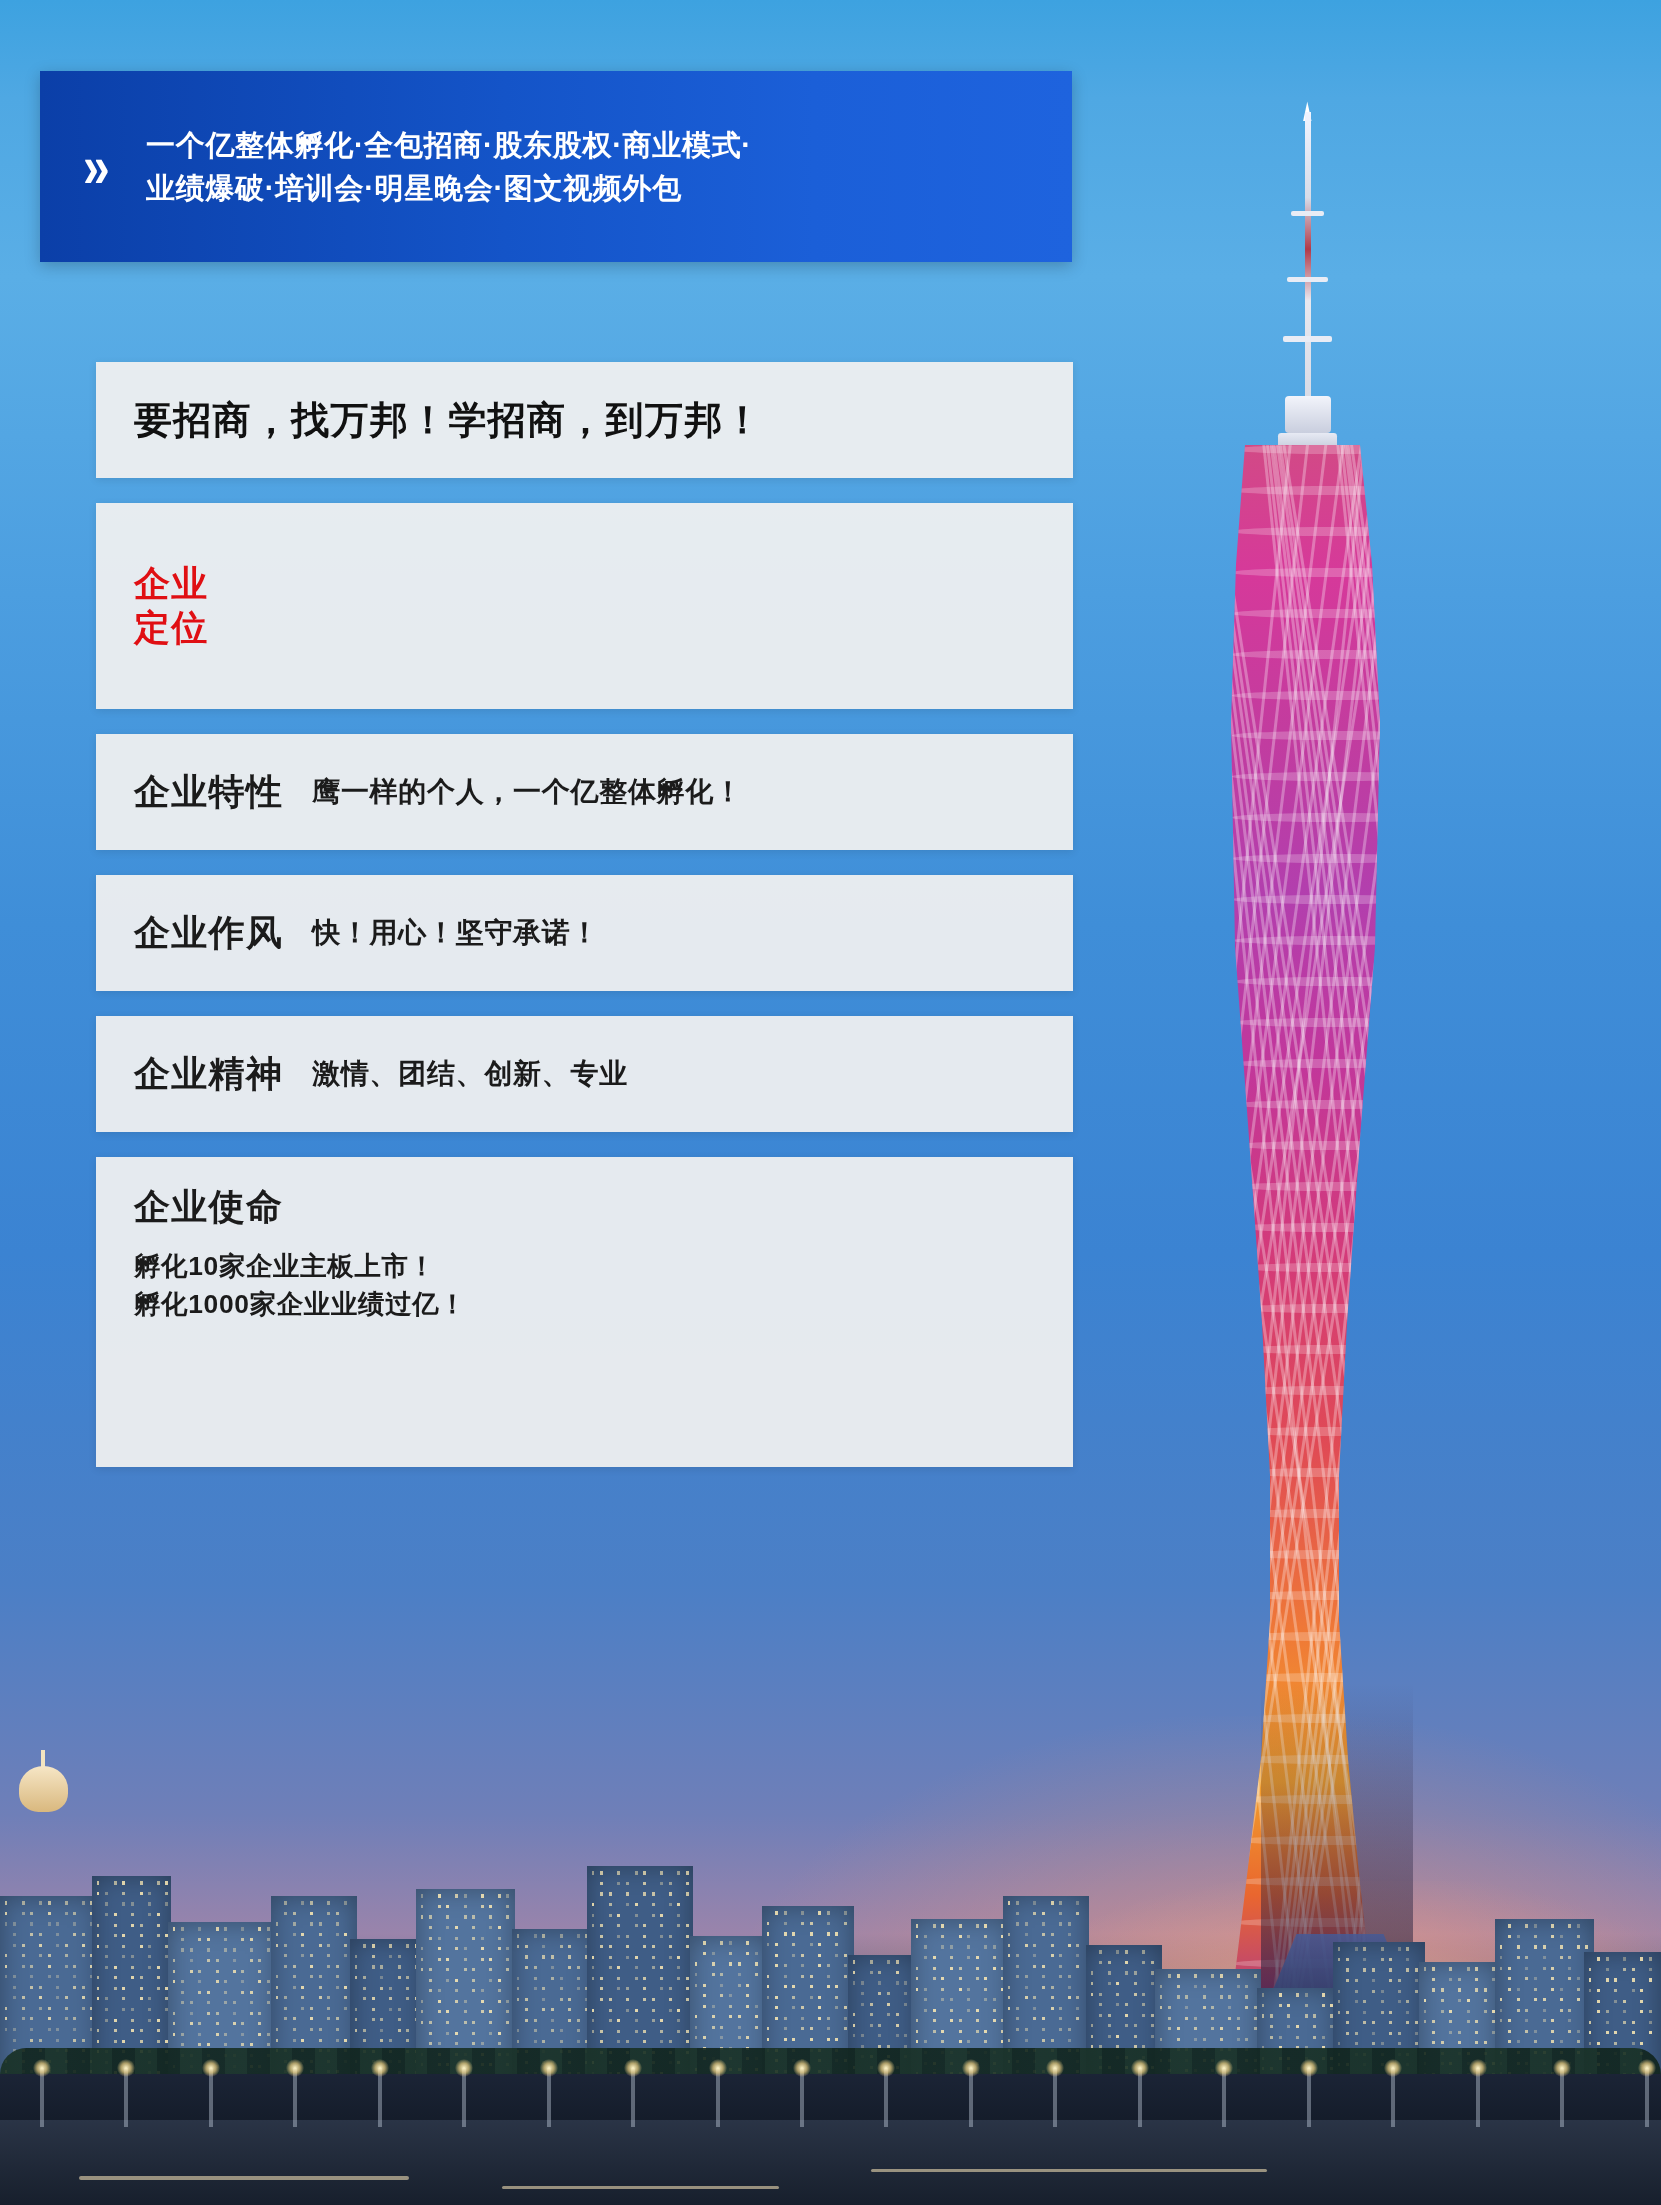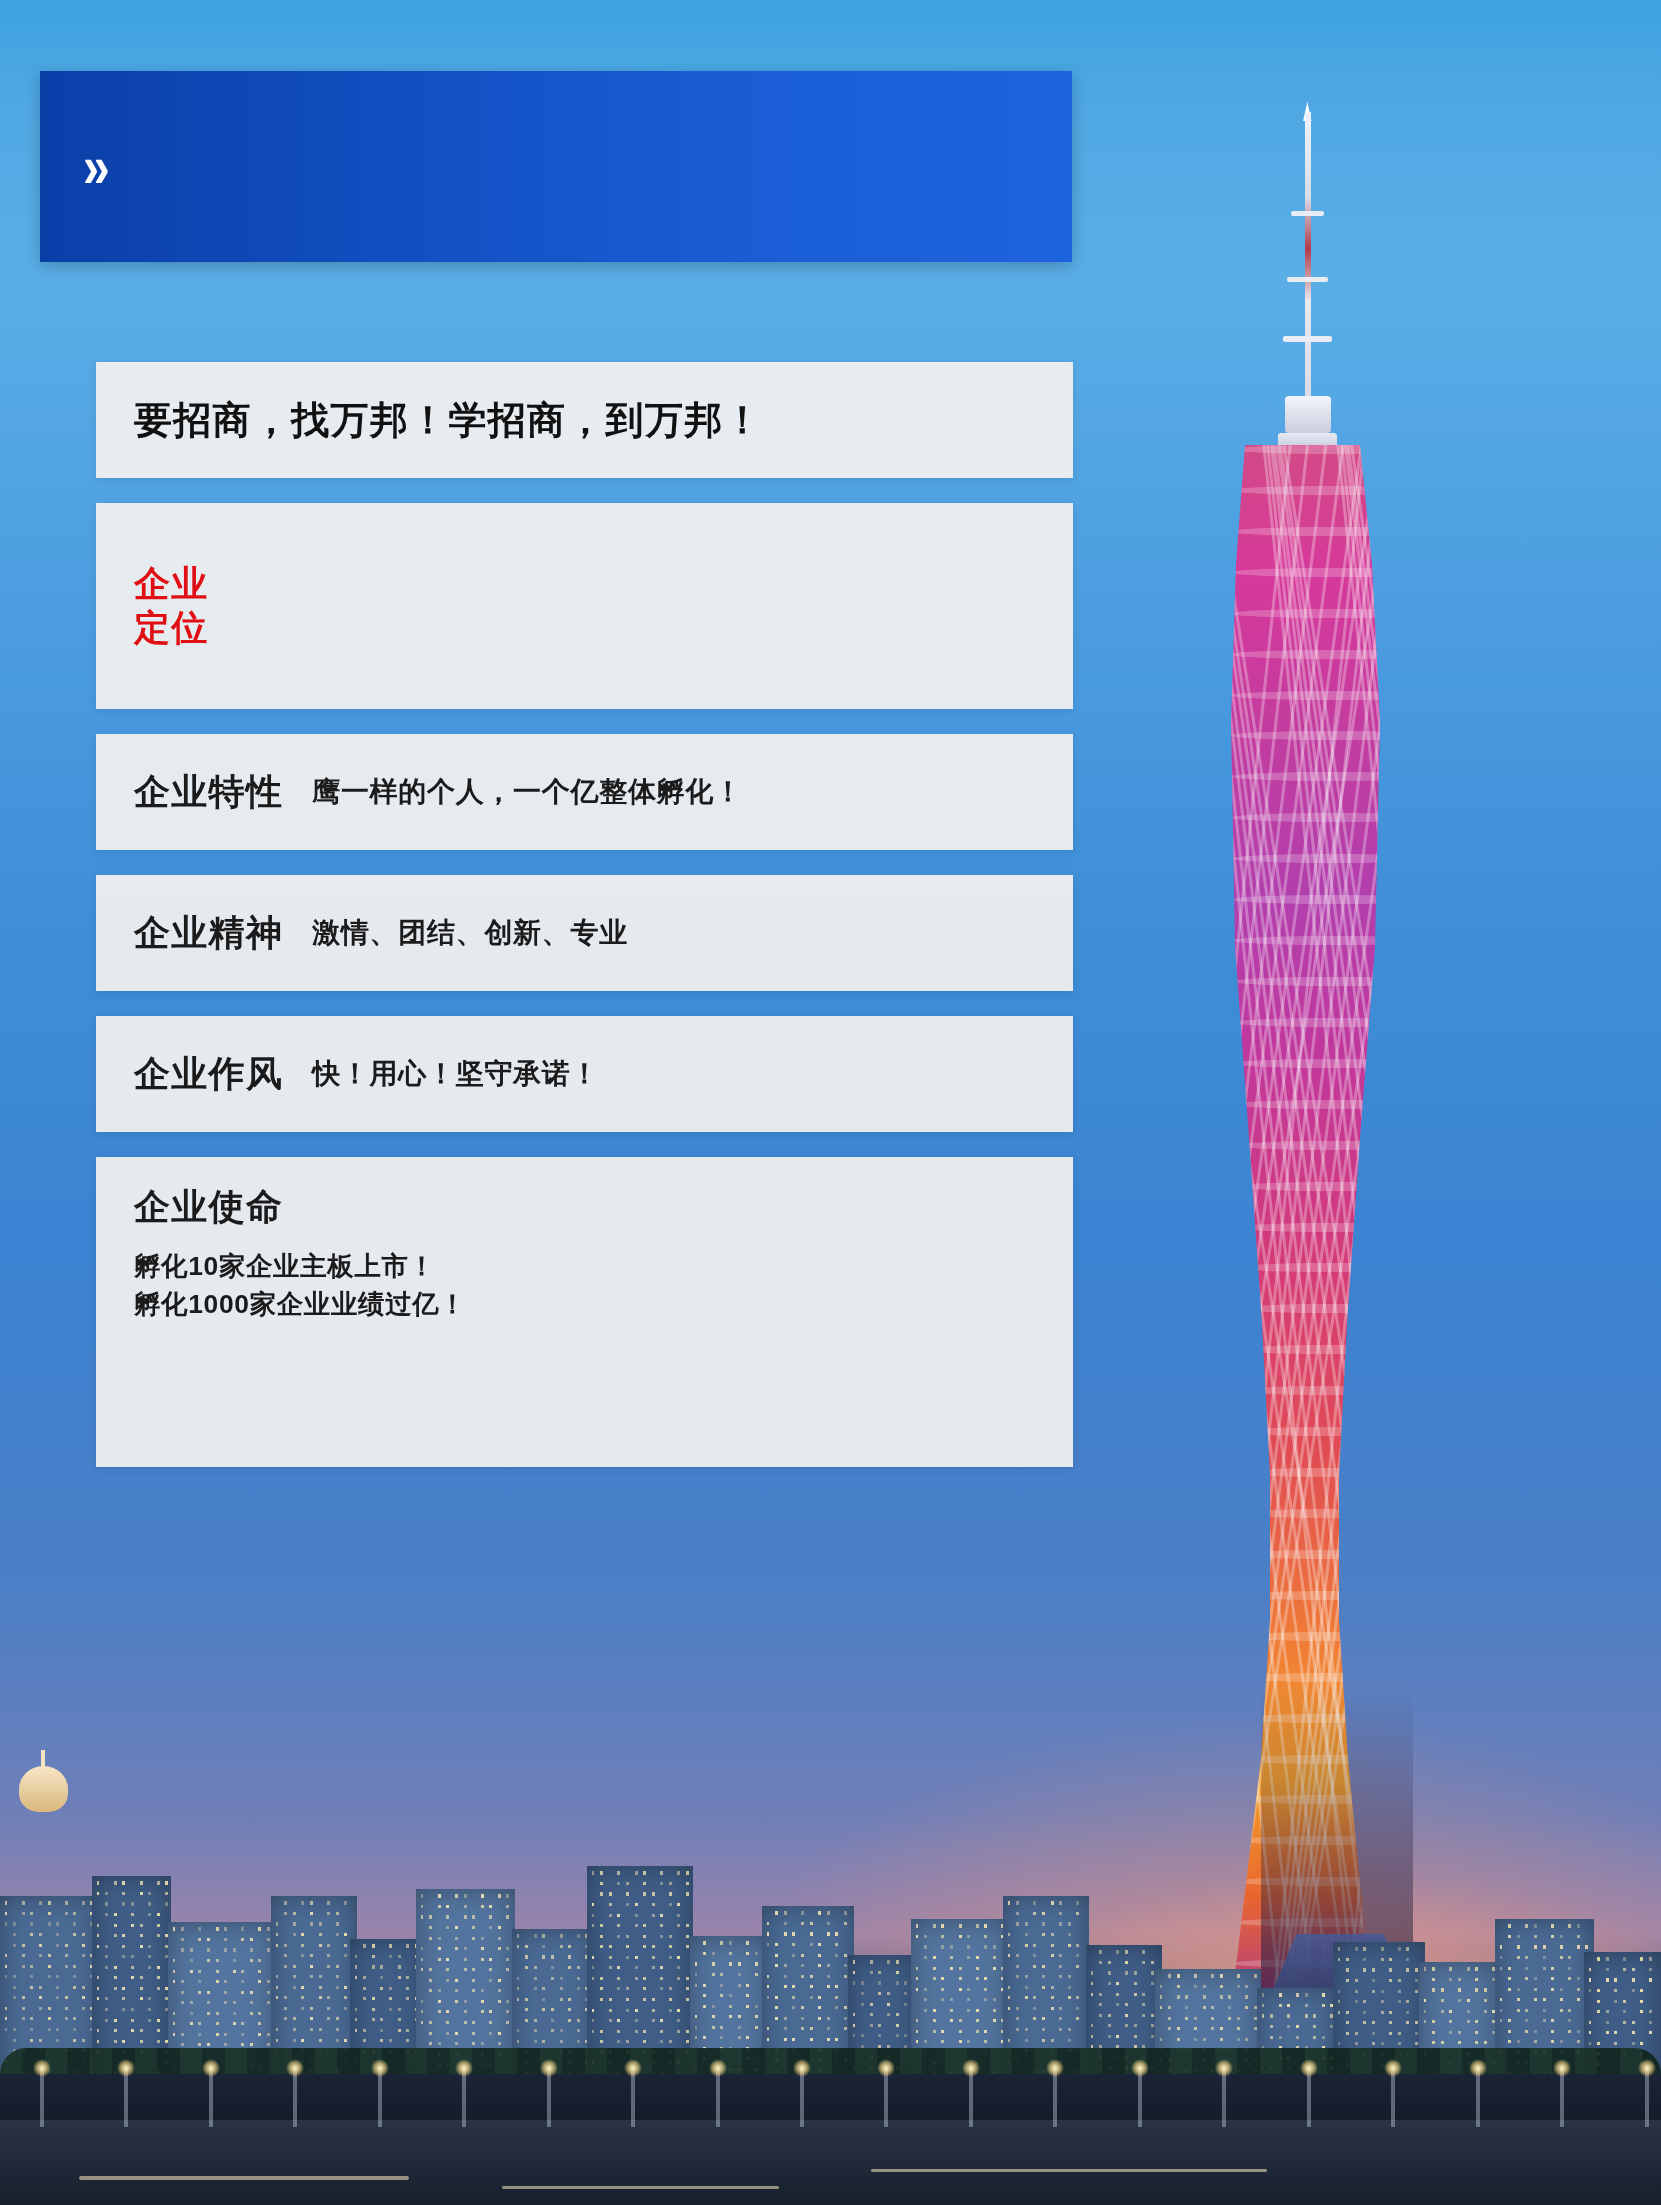--- a/index.html
+++ b/index.html
@@ -2401,20 +2401,24 @@
         <div class="lamp" style="left: 1645px;"></div>
       </div>
     <div class="roadline" style="left:79px;width:330px;"></div>
     <div class="roadline" style="left:502px;width:277px;bottom:17px;"></div>
     <div class="roadline" style="left:871px;width:396px;bottom:34px;"></div>
   </div>
 </div>
 
 <div class="banner">
   <div class="banner-chevrons">»</div>
+  <div class="banner-text">
+    <div>一个亿整体孵化·全包招商·股东股权·商业模式·</div>
+    <div>业绩爆破·培训会·明星晚会·图文视频外包</div>
+  </div>
 </div>
 
 <div class="cards">
 
   <div class="card card-slogan">
     <div class="slogan-text">要招商，找万邦！学招商，到万邦！</div>
   </div>
 
 
   <div class="card card-two">
@@ -2425,27 +2429,27 @@
       </div>
     </div>
   </div>
 
   <div class="card card-row">
     <div class="lbl">企业特性</div>
     <div class="val">鹰一样的个人，一个亿整体孵化！</div>
   </div>
 
   <div class="card card-row">
-    <div class="lbl">企业精神</div>
-    <div class="val">激情、团结、创新、专业</div>
+    <div class="lbl">企业作风</div>
+    <div class="val">快！用心！坚守承诺！</div>
   </div>
 
   <div class="card card-row">
-    <div class="lbl">企业作风</div>
-    <div class="val">快！用心！坚守承诺！</div>
+    <div class="lbl">企业精神</div>
+    <div class="val">激情、团结、创新、专业</div>
   </div>
 
   <div class="card card-mission">
     <div class="mission-title">企业使命</div>
     <div class="mission-line">孵化10家企业主板上市！</div>
     <div class="mission-line">孵化1000家企业业绩过亿！</div>
   </div>
 
 </div>
 

